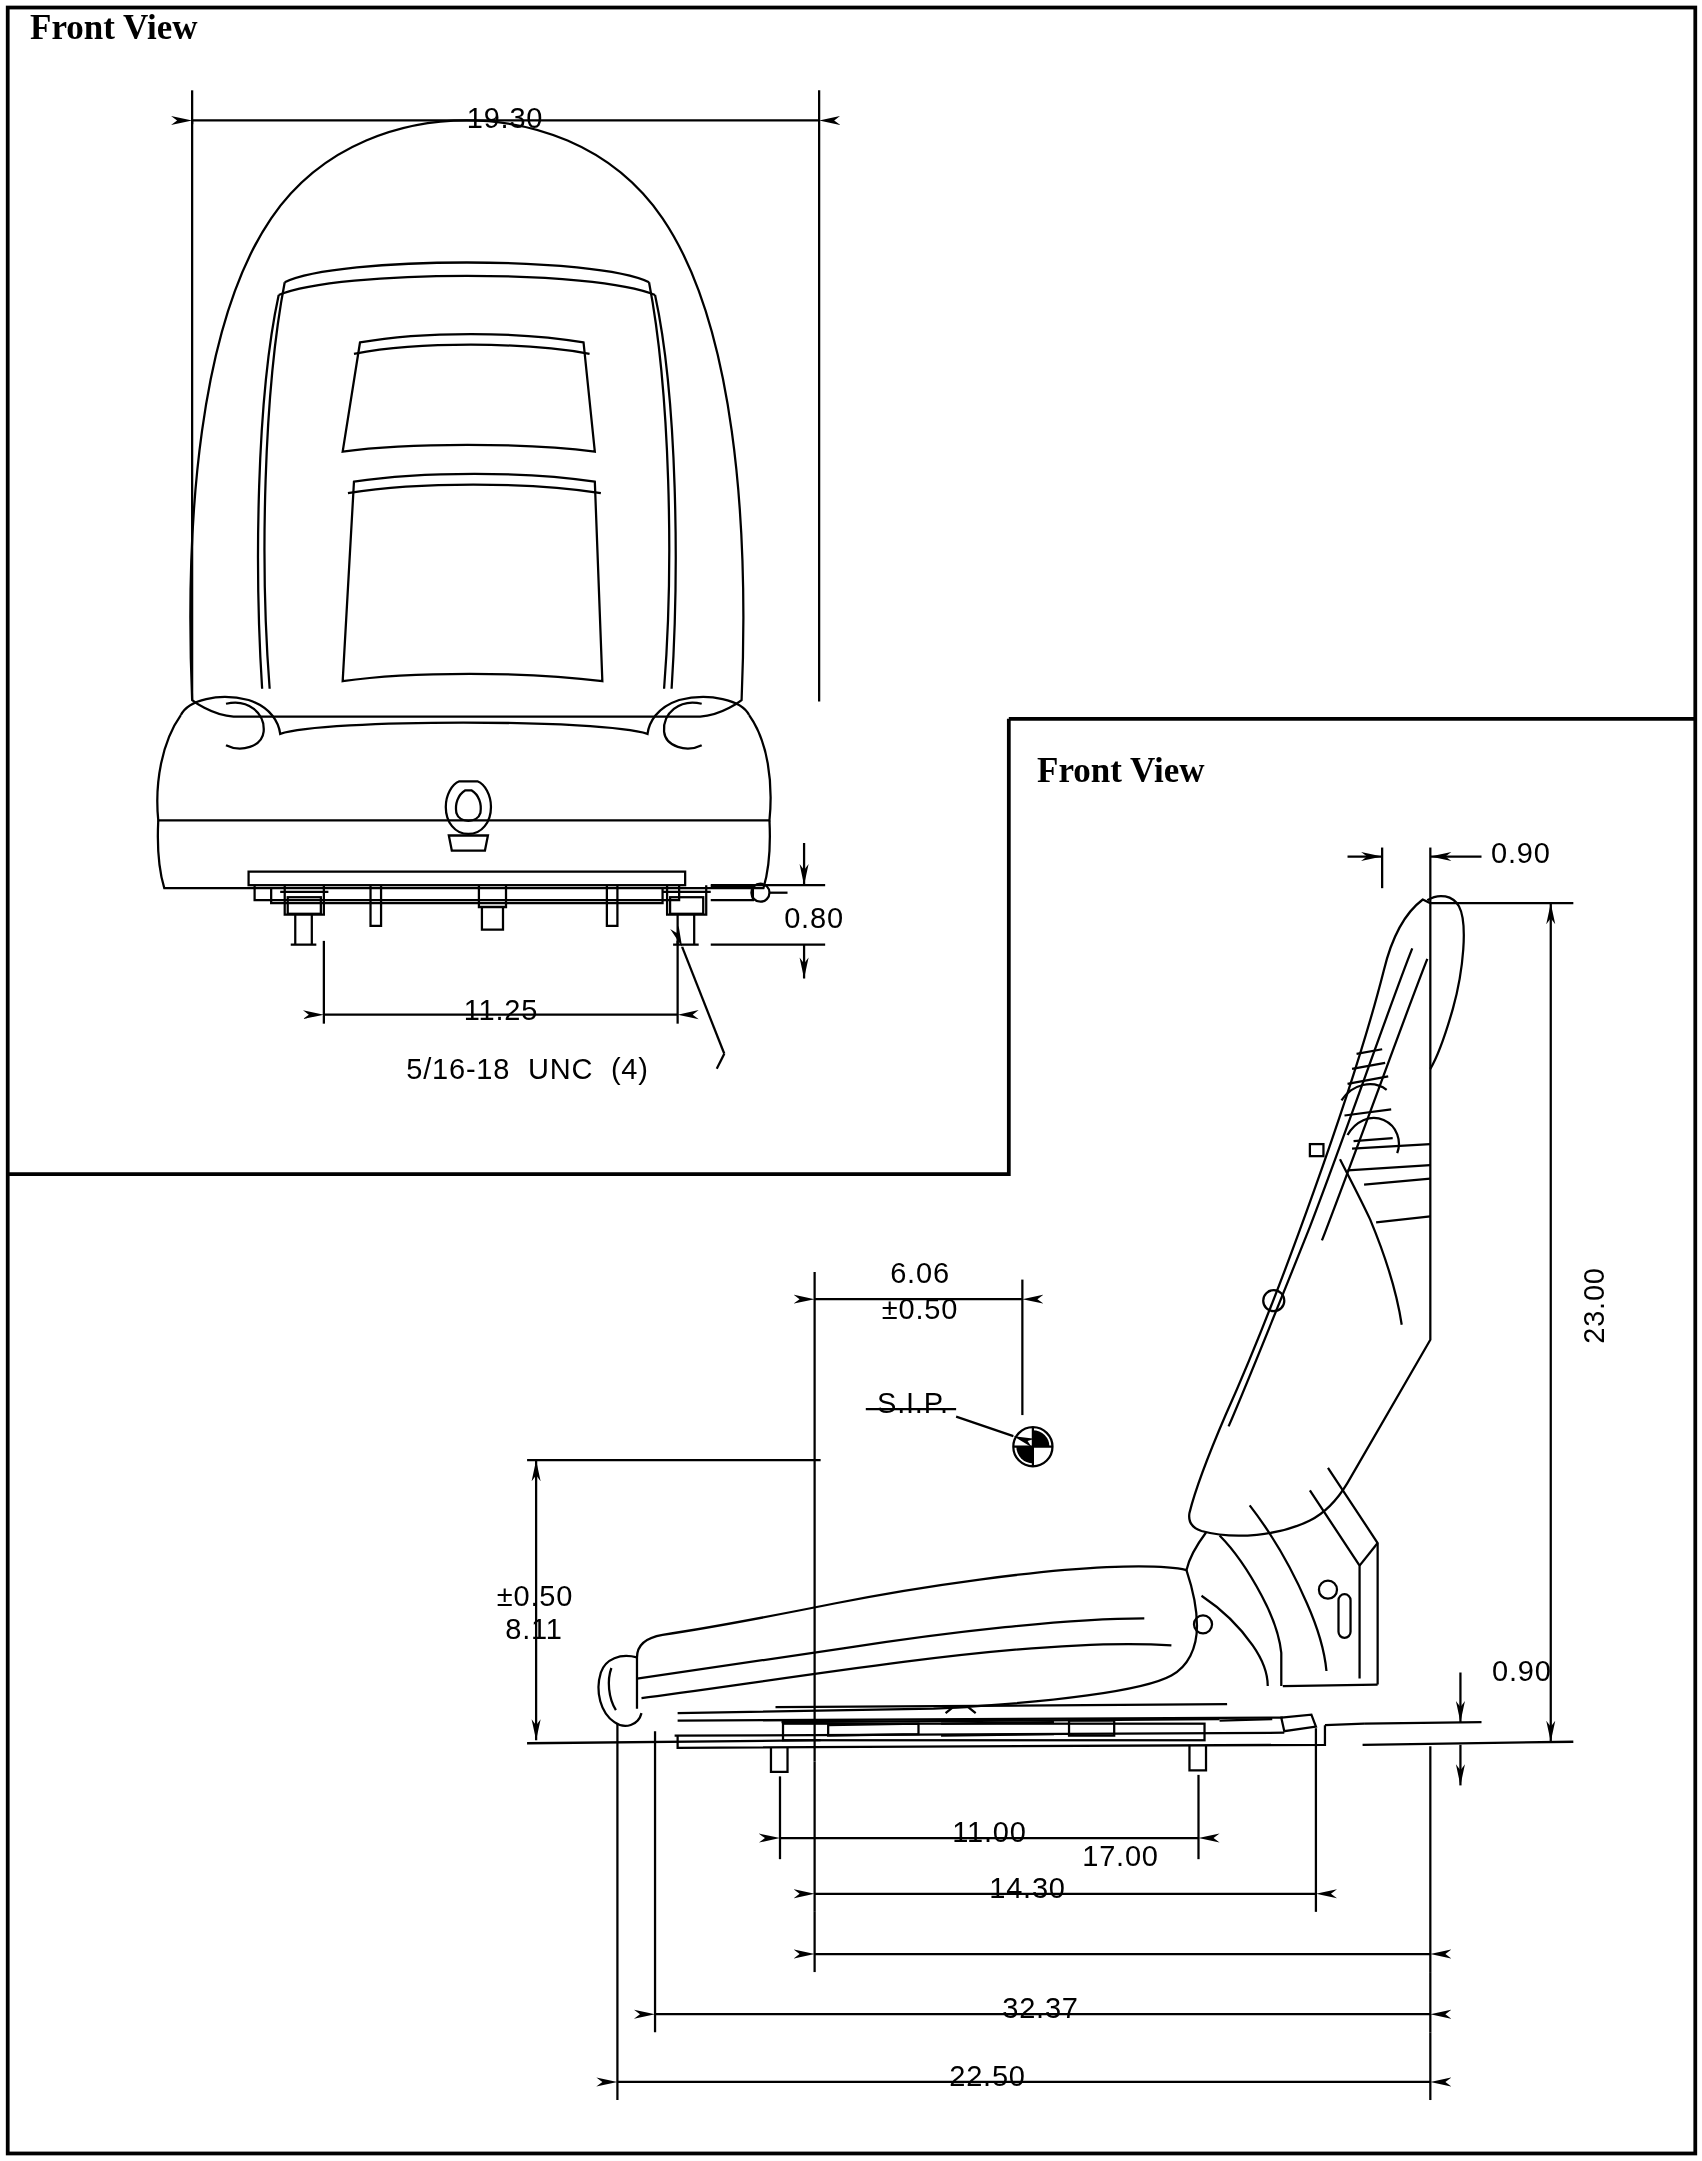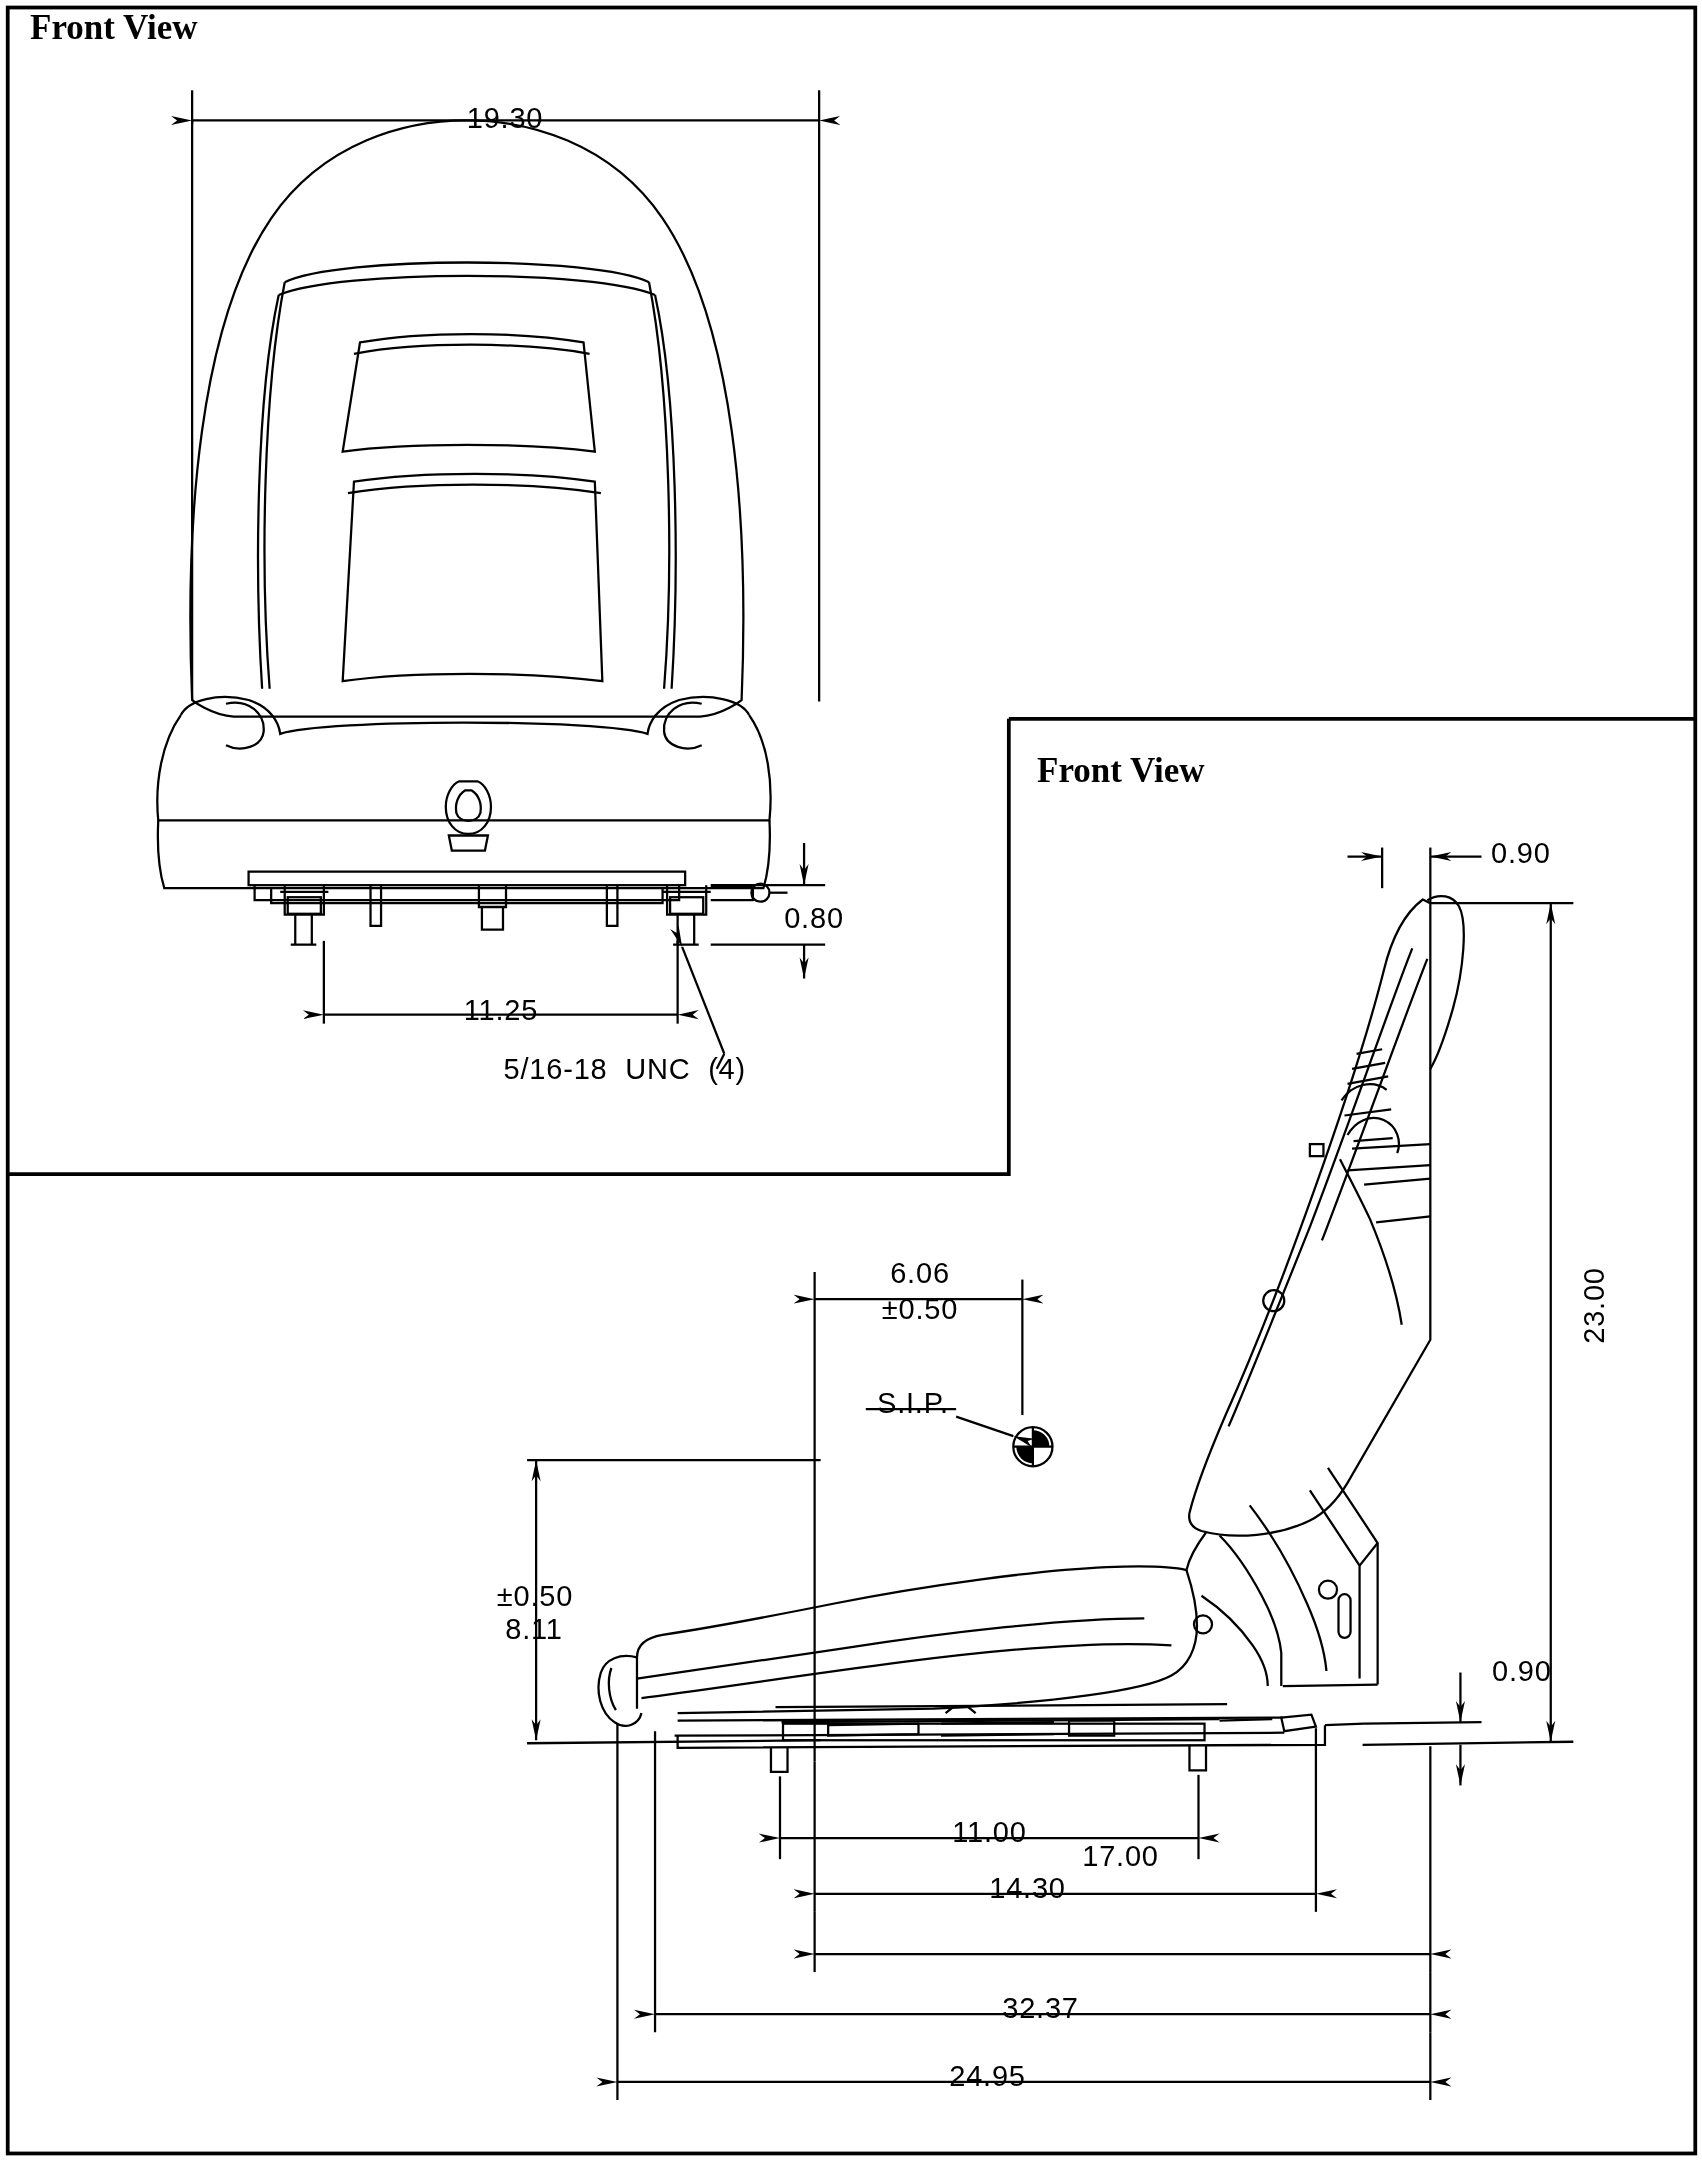--- a/index.html
+++ b/index.html
@@ -322,21 +322,21 @@
   <div class="vw-title" style="left:30px; top:7.5px;">Front View</div>
 
   <div class="vw-title" style="left:1037px; top:751px;">Front View</div>
 
   <div class="dim" style="left:426px; top:102px; width:158px;">19.30</div>
 
   <div class="dim" style="left:422px; top:994px; width:158px;">11.25</div>
 
   <div class="dim" style="left:754px; top:902px; width:120px;">0.80</div>
 
-  <div class="dim" style="left:309px; top:1053px; width:437px; text-align:right;">5/16-18  UNC  (4)</div>
+  <div class="dim" style="left:309px; top:1053px; width:437px; text-align:center;">5/16-18  UNC  (4)</div>
 
   <div class="dim" style="left:1491px; top:837px; width:136px; text-align:left;">0.90</div>
 
   <div class="dim rot90" style="left:1519px; top:1289px; width:151px;">23.00</div>
 
   <div class="dim" style="left:860px; top:1257px; width:120px;">6.06</div>
   <div class="dim" style="left:860px; top:1293px; width:120px;">±0.50</div>
 
   <div class="dim" style="left:849px; top:1387px; width:128px;">S.I.P.</div>
 
@@ -346,16 +346,16 @@
   <div class="dim" style="left:1492px; top:1655px; width:136px; text-align:left;">0.90</div>
 
   <div class="dim" style="left:914px; top:1816px; width:151px;">11.00</div>
 
   <div class="dim" style="left:952px; top:1872px; width:151px;">14.30</div>
 
   <div class="dim" style="left:1045px; top:1840px; width:151px;">17.00</div>
 
   <div class="dim" style="left:965px; top:1992px; width:151px;">32.37</div>
 
-  <div class="dim" style="left:912px; top:2060px; width:151px;">24.95</div>
+  <div class="dim" style="left:912px; top:2060px; width:151px;">22.50</div>
 
 </div>
 
 
 </body></html>

